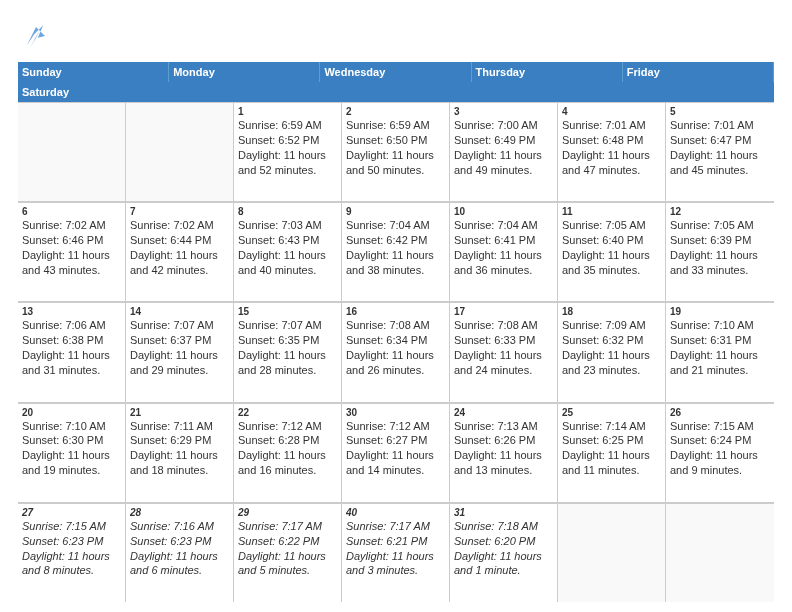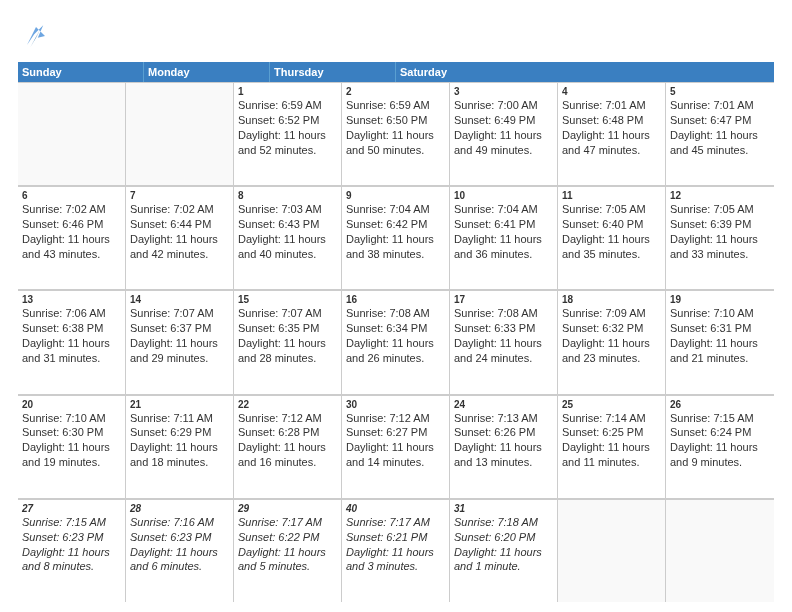--- a/index.html
+++ b/index.html
@@ -36,21 +36,21 @@
       font-size: 16px;
       color: #555;
     }
     .calendar {
       flex: 1;
       display: flex;
       flex-direction: column;
     }
     .cal-header {
       display: grid;
-      grid-template-columns: repeat(6, 1fr);
+      grid-template-columns: repeat(5, 1fr);
       background: #3a7fc1;
     }
     .cal-header-cell {
       color: #fff;
       font-size: 11px;
       font-weight: bold;
       padding: 4px 4px;
       text-align: left;
       border-right: 1px solid #5a9fd1;
     }
@@ -133,21 +133,23 @@
     <div class="title-block">
       <div class="month-title"></div>
       <div class="location"></div>
     </div>
   </div>
 
   <div class="calendar">
     <div class="cal-header">
     <div class="cal-header-cell">Sunday</div>
         <div class="cal-header-cell">Monday</div>
+        <div class="cal-header-cell">Wednesday</div>
         <div class="cal-header-cell">Thursday</div>
+        <div class="cal-header-cell">Friday</div>
         <div class="cal-header-cell">Saturday</div>
       </div>
     <div class="cal-body">
     <div class="cal-row">
           <div class="cal-cell empty"></div>
           <div class="cal-cell empty"></div>
           <div class="cal-cell">
             <span class="cell-day">1</span>
             <div class="cell-info">Sunrise: 6:59 AM<br>Sunset: 6:52 PM<br>Daylight: 11 hours and 52 minutes.</div>
           </div>

